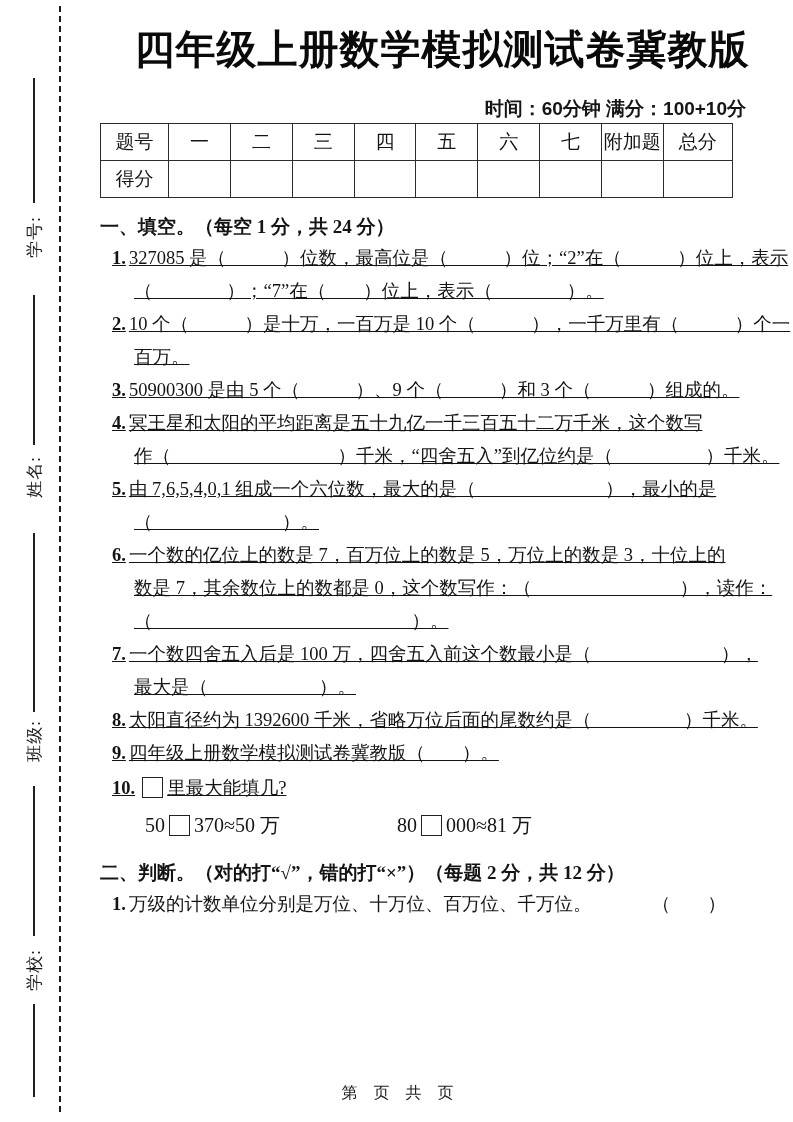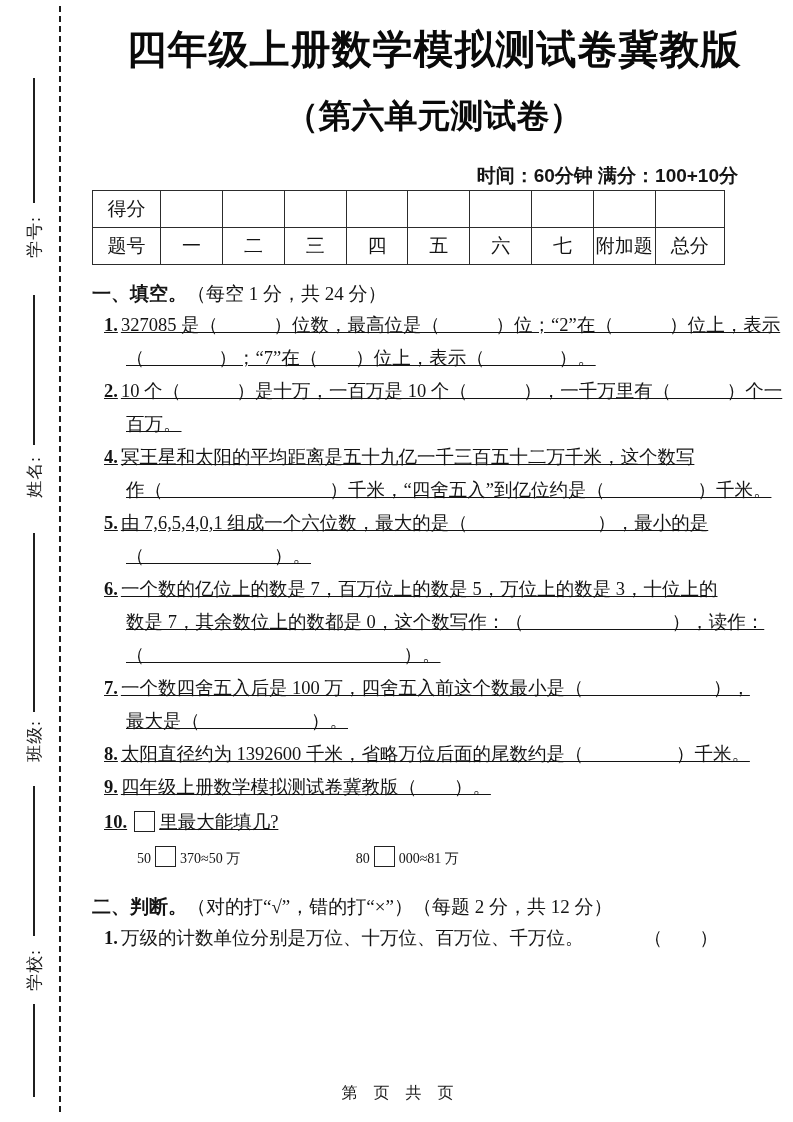--- a/index.html
+++ b/index.html
@@ -26,21 +26,21 @@
   .sl5 { height:93px;  margin-top:6px; }
   .slabel { position:relative; width:24px; height:56px; margin-top:6px; }
   .slabel span {
     position:absolute; left:50%; top:50%;
     transform:translate(-50%,-50%) rotate(-90deg);
     white-space:nowrap; font-size:17px; letter-spacing:1px; color:#1b1b1b;
   }
   .slb2 { margin-top:4px; }
   .slb3 { margin-top:4px; height:50px; }
   
-  .content { position:absolute; left:92px; top:0; width:684px; }
+  .content { position:absolute; left:100px; top:0; width:684px; }
   .title {
     font-family:"Liberation Sans","DejaVu Sans",sans-serif;
     font-weight:bold; font-size:40px; line-height:46px;
     text-align:center; padding-top:26px; letter-spacing:1px; color:#0a0a0a;
   }
   .subtitle {
     font-family:"Liberation Sans","DejaVu Sans",sans-serif;
     font-weight:bold; font-size:33px; text-align:center; margin-top:22px; color:#0a0a0a;
   }
   .meta {
@@ -52,30 +52,30 @@
   table.score {
     width:633px; border-collapse:collapse; table-layout:fixed;
   }
   table.score th, table.score td {
     border:1.6px solid #2c2c2c; height:37px; text-align:center;
     vertical-align:middle; font-size:19px; font-weight:normal; padding:0;
   }
   
   .sec-head { margin-top:14px; font-size:19px; line-height:30px; white-space:nowrap; }
   .sec-title { font-weight:bold; }
-  .sec-note { font-weight:normal; }
+  .sec-note { font-weight:bold; }
   .q-line { font-size:18.5px; line-height:33px; white-space:nowrap;text-decoration:underline; }
   .first { padding-left:12px; }
   .cont  { padding-left:34px; }
   .q-num { font-weight:bold; padding-right:3px; }
   .blank-box {
     display:inline-block; width:21px; height:21px;
     border:1.6px solid #222; vertical-align:-4px; margin:0 4px; background:#fff;
   }
-  .exprs { padding-left:45px; line-height:38px; font-size:14px; white-space:nowrap; }
+  .exprs { padding-left:45px; line-height:38px; font-size:20px; white-space:nowrap; }
   .expr2 { margin-left:112px; }
   .judge-line { display:flex; font-size:18.5px; line-height:33px; padding-left:12px; }
   .answer { margin-left:auto; padding-right:58px; white-space:nowrap; }
   
   .footer {
     position:absolute; top:1083px; left:4px; width:100%;
     text-align:center; font-size:16px; letter-spacing:6px; color:#1b1b1b;
   }
 </style>
 </head>
@@ -99,79 +99,81 @@
   <div class="sline sl4"></div>
   <div class="slabel">
       <span>学校:</span>
     </div>
   <div class="sline sl5"></div>
 </div>
 
 <div class="content">
 
   <div class="title">四年级上册数学模拟测试卷冀教版</div>
-  <div class="subtitle">（第六单元测试卷）</div>
   <div class="meta">时间：60分钟  满分：100+10分</div>
 
   <table class="score">
     <colgroup>
       <col style="width:64px">
         <col style="width:58px">
         <col style="width:58px">
         <col style="width:58px">
       <col style="width:58px">
         <col style="width:58px">
         <col style="width:58px">
         <col style="width:58px">
       <col style="width:58px">
         <col style="width:65px">
     </colgroup>
     <tbody>
         <tr>
-      <td>得分</td>
-      <td></td>
-      <td></td>
-      <td></td>
-      <td></td>
-      <td></td>
-      <td></td>
-      <td></td>
-      <td></td>
-      <td></td>
-    </tr>
-    <tr>
       <th>题号</th>
       <th>一</th>
       <th>二</th>
       <th>三</th>
       <th>四</th>
       <th>五</th>
       <th>六</th>
       <th>七</th>
       <th>附加题</th>
       <th>总分</th>
     </tr>
+    <tr>
+      <td>得分</td>
+      <td></td>
+      <td></td>
+      <td></td>
+      <td></td>
+      <td></td>
+      <td></td>
+      <td></td>
+      <td></td>
+      <td></td>
+    </tr>
   </tbody>
     </table>
 
   <div>
     <div class="sec-head">
       <span class="sec-title">一、填空。</span><span class="sec-note">（每空 1 分，共 24 分）</span>
     </div>
 
     <div>
       <div class="q-line first"><span class="q-num">1.</span><span>327085 是（　　　）位数，最高位是（　　　）位；“2”在（　　　）位上，表示</span></div>
       <div class="q-line cont">（　　　　）；“7”在（　　）位上，表示（　　　　）。</div>
     </div>
 
     <div>
       <div class="q-line first"><span class="q-num">2.</span><span>10 个（　　　）是十万，一百万是 10 个（　　　），一千万里有（　　　）个一</span></div>
       <div class="q-line cont">百万。</div>
     </div>
 
+    <div>
+      <div class="q-line first"><span class="q-num">3.</span><span>50900300 是由 5 个（　　　）、9 个（　　　）和 3 个（　　　）组成的。</span></div>
+    </div>
 
     <div>
       <div class="q-line first"><span class="q-num">4.</span><span>冥王星和太阳的平均距离是五十九亿一千三百五十二万千米，这个数写</span></div>
       <div class="q-line cont">作（　　　　　　　　　）千米，“四舍五入”到亿位约是（　　　　　）千米。</div>
     </div>
 
     <div>
       <div class="q-line first"><span class="q-num">5.</span><span>由 7,6,5,4,0,1 组成一个六位数，最大的是（　　　　　　　），最小的是</span></div>
       <div class="q-line cont">（　　　　　　　）。</div>
     </div>

